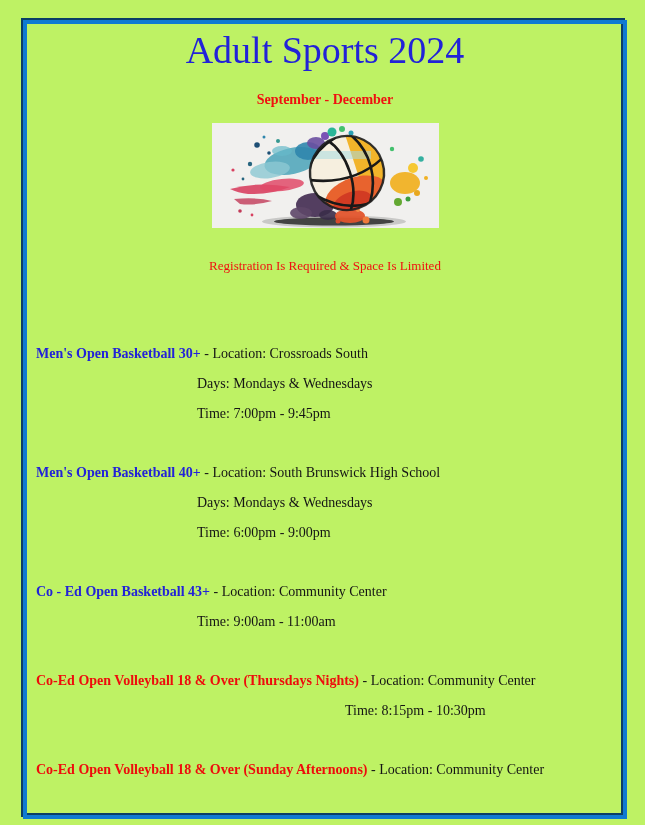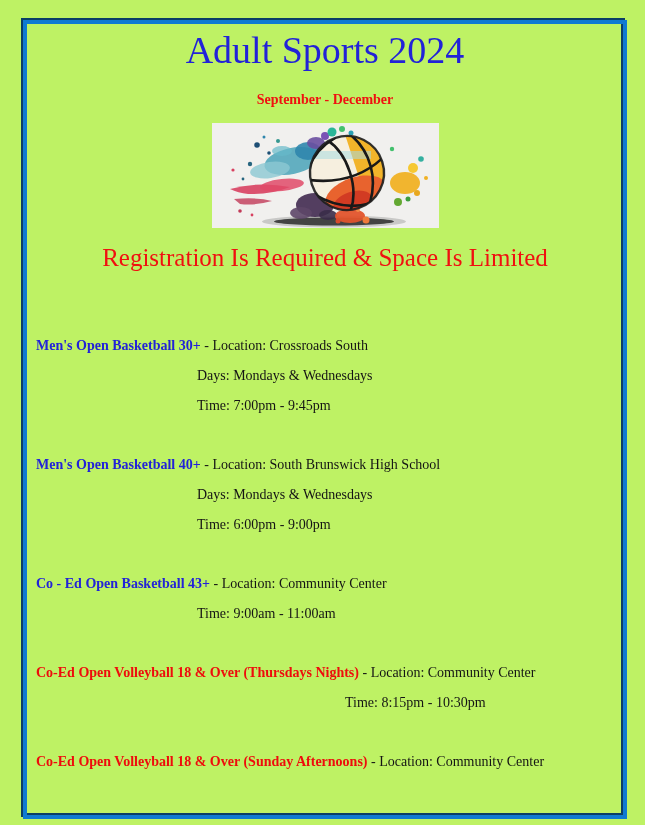--- a/index.html
+++ b/index.html
@@ -43,22 +43,22 @@
     text-align: center;
     color: var(--accent-red, #f01010);
   }
   .hero {
     margin-top: 14px;
     text-align: center;
     line-height: 0;
   }
   .hero svg { display: inline-block; }
   .notice {
-    margin-top: 18px;
-    font-size: 25px;
+    margin-top: 26px;
+    font-size: 13px;
     line-height: 23px;
     text-align: center;
     color: var(--accent-red, #f01010);
   }
   .programs {
     margin-top: 62px;
     padding-left: 9px;
     color: var(--body-text, #141414);
   }
   .program { margin-bottom: 29px; }

